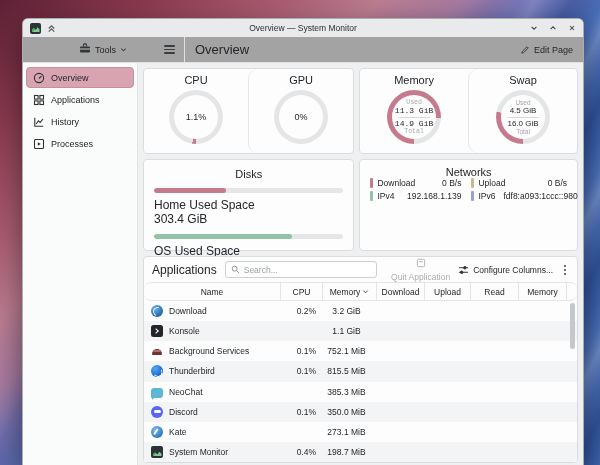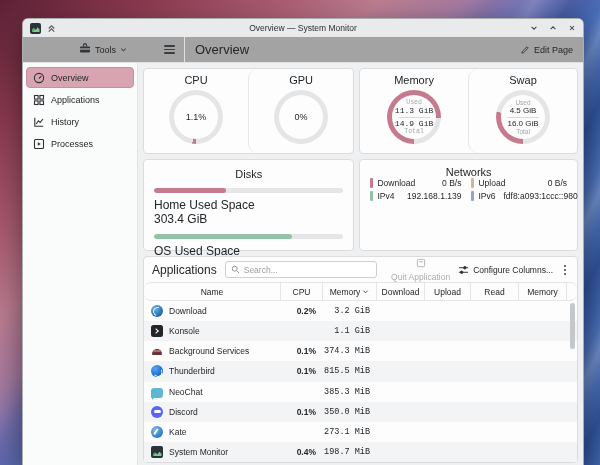--- a/index.html
+++ b/index.html
@@ -86,22 +86,22 @@
   .dots{ display:flex; flex-direction:column; gap:2px; padding:0 3px; }
   .dots i{ width:2px; height:2px; border-radius:50%; background:#3b3e40; display:block; }
   .thead{ height:19px; flex:0 0 19px; display:flex; align-items:stretch; border-top:1px solid #e3e5e6; border-bottom:1px solid #e3e5e6; font-size:8.5px; color:#232629;border-radius:7px; }
   .th{ display:flex; align-items:center; justify-content:center; gap:2px; border-right:1px solid #e3e5e6; }
   .th-name{ flex:1; } .th-cpu{ width:42px; } .th-mem{ width:54px; } .th-down{ width:48px; } .th-up{ width:46px; } .th-read{ width:48px; } .th-write{ width:48px; }
   .th-sp{ width:10px; border-right:none; }
   .tbody{ flex:1; display:flex; flex-direction:column; position:relative; min-height:0; }
   .trow{ flex:1; display:flex; align-items:center; font-size:8.5px; color:#232629; }
   .trow:nth-child(even){ background:#f3f4f5; }
   .cell-name{ flex:1; display:flex; align-items:center; gap:6px; padding-left:7px; min-width:0; }
-  .cell-cpu{ width:42px; text-align:right; padding-right:7px;font-weight:bold; }
-  .cell-mem{ width:54px; text-align:right; padding-right:7px;font-family:Liberation Mono, monospace; }
+  .cell-cpu{ width:42px; text-align:right; padding-right:7px; }
+  .cell-mem{ width:54px; text-align:center; padding-right:7px; }
   .cell-rest{ width:200px; }
   .scrollthumb{ position:absolute; right:2px; top:2px; width:5px; height:46px; background:#c5c8ca; border-radius:2.5px; }
   
   .ai{ position:relative; width:12px; height:12px; flex:0 0 12px; display:inline-block; }
   .i-librewolf{ border-radius:50%; background:radial-gradient(circle at 35% 30%, #6cb7e8, #2a6fb0 62%, #1d4f86); }
   .i-librewolf::after{ content:""; position:absolute; left:2px; top:2px; width:7px; height:7px; border-radius:50%;
      border:1.3px solid rgba(255,255,255,.95); border-right-color:transparent; border-bottom-color:transparent; transform:rotate(-25deg); }
   .i-konsole{ background:#22262a; border-radius:2.5px; }
   .i-konsole::after{ content:""; position:absolute; left:3px; top:4px; width:3px; height:3px;
      border-right:1.3px solid #fff; border-top:1.3px solid #fff; transform:rotate(45deg); }
@@ -398,21 +398,21 @@
               <span class="cell-cpu"></span>
               <span class="cell-mem">1.1 GiB</span>
               <span class="cell-rest"></span>
             </div>
             <div class="trow">
               <span class="cell-name">
                   <span class="ai i-services"></span>
                   <span>Background Services</span>
                 </span>
               <span class="cell-cpu">0.1%</span>
-              <span class="cell-mem">374.3 MiB</span>
+              <span class="cell-mem">752.1 MiB</span>
               <span class="cell-rest"></span>
             </div>
             <div class="trow">
               <span class="cell-name">
                   <span class="ai i-thunderbird"></span>
                   <span>Thunderbird</span>
                 </span>
               <span class="cell-cpu">0.1%</span>
               <span class="cell-mem">815.5 MiB</span>
               <span class="cell-rest"></span>

